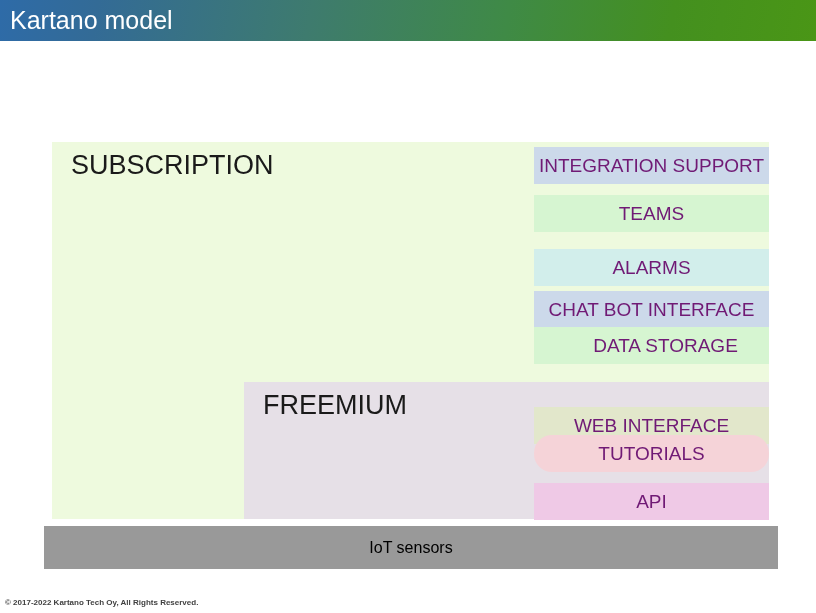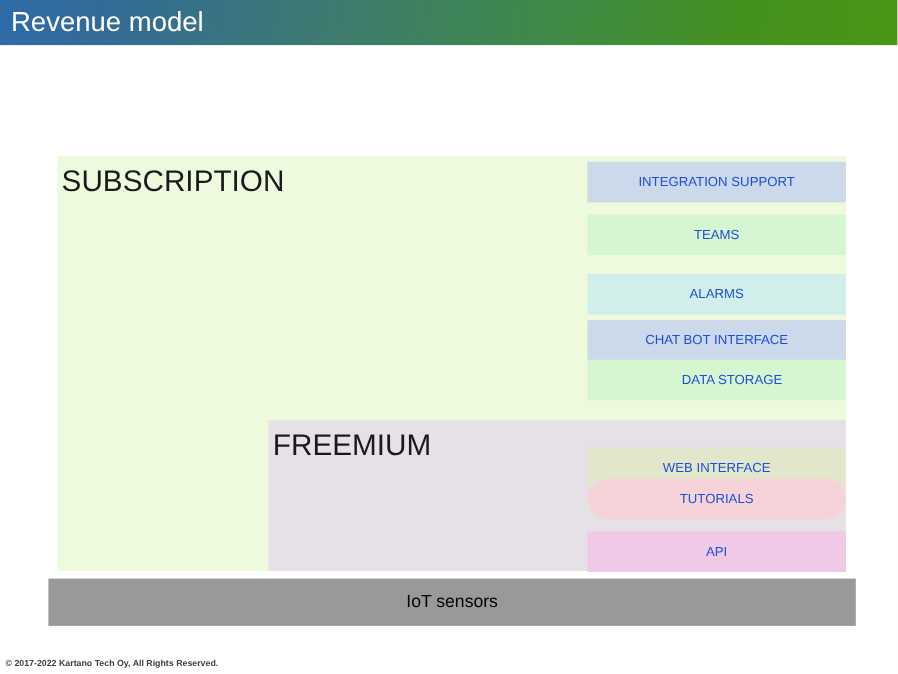--- a/index.html
+++ b/index.html
@@ -60,39 +60,39 @@
     left: 244px;
     top: 341px;       
     width: 525px;
     height: 137px;    
     background: #e6e0e7;
   }
   .tier-label {
     position: absolute;
     left: 0;
     top: 0;
-    padding: 6px 0 0 4px;
+    padding: 6px 0 0 19px;
     font-size: 27px;
     line-height: 34px;
     color: #1a1a1a;
     white-space: nowrap;
   }
 
   
   .feature-bar {
     position: absolute;
     left: 534px;
     width: 235px;
     height: 37px;
     display: flex;
     align-items: center;
     justify-content: center;
-    font-size: 12px;
+    font-size: 19px;
     line-height: 19px;
-    color: #1d4ed8;
+    color: #701a75;
     white-space: nowrap;
     box-sizing: border-box;
   }
 
   
   #base-bar {
     position: absolute;
     left: 44px;
     top: 485px;       
     width: 734px;
@@ -116,21 +116,21 @@
     line-height: 11px;
     color: #3f3f3f;
     white-space: nowrap;
     font-weight: bold;
   }
 </style>
 </head>
 <body>
 
 <div id="slide-header">
-  <div id="slide-title">Revenue model</div>
+  <div id="slide-title">Kartano model</div>
 </div>
 
 <div id="diagram">
 
   <div id="tier-subscription" class="tier">
     <div class="tier-label">SUBSCRIPTION</div>
   </div>
 
   <div id="tier-freemium" class="tier">
     <div class="tier-label">FREEMIUM</div>

